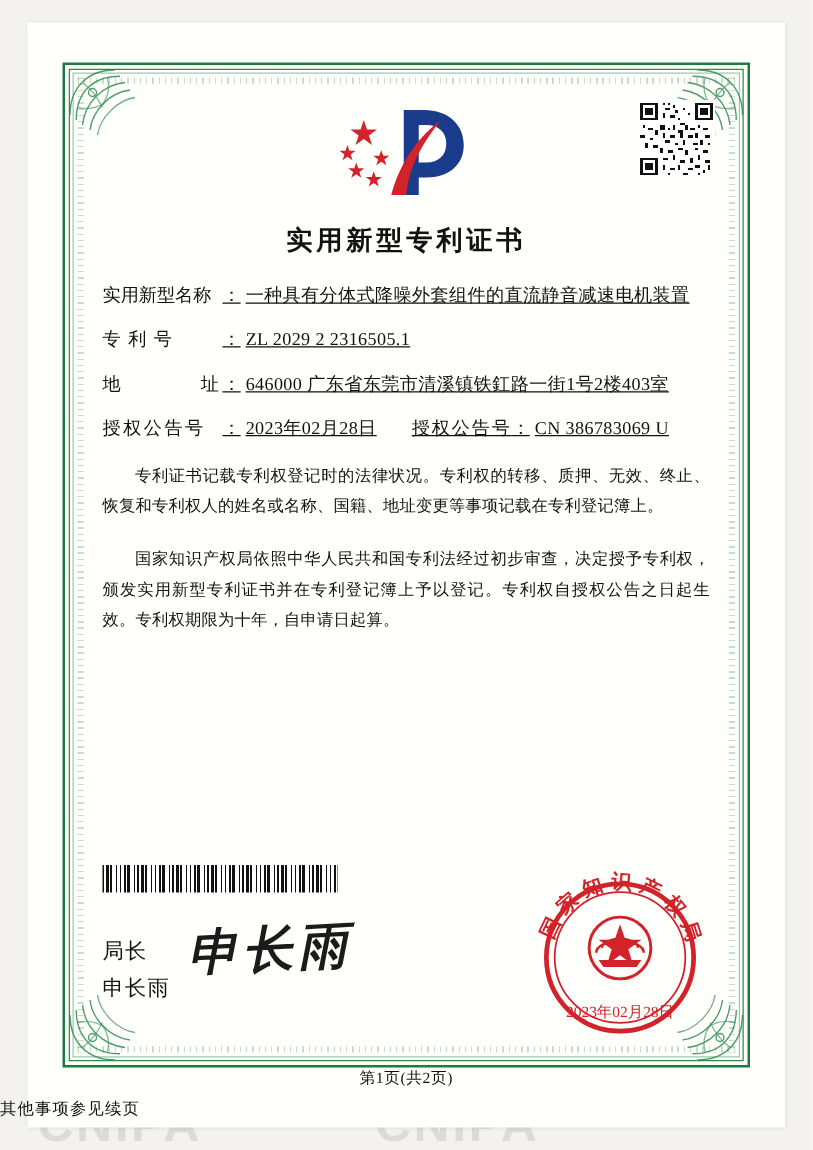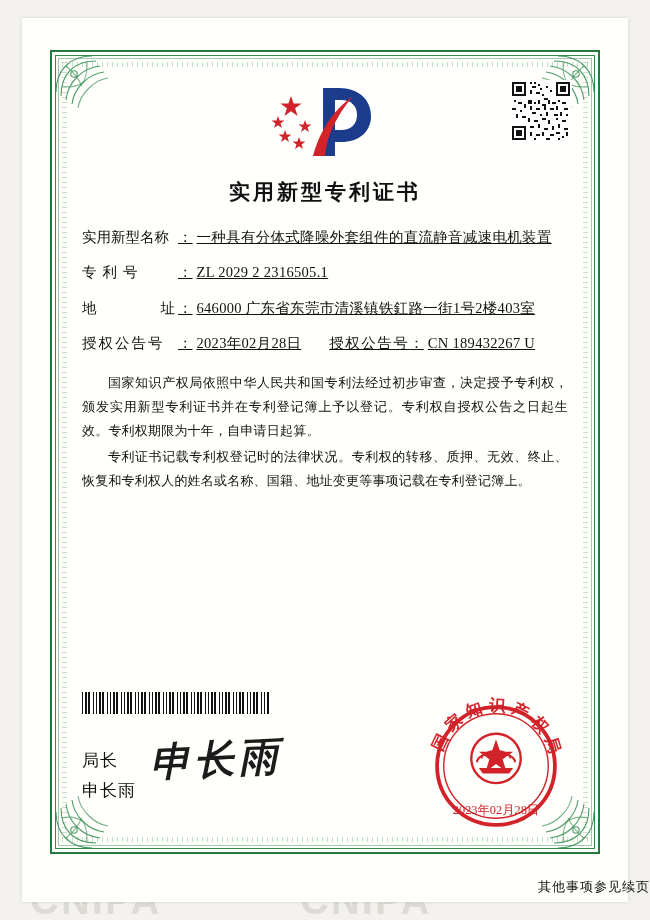--- a/index.html
+++ b/index.html
@@ -234,21 +234,21 @@
     color: #111;
     z-index: 3;
     letter-spacing: .5px;
   }
 
   .footnote {
     position: absolute;
     left: 0;
     right: 0;
     top: 878px;
-    text-align: right;
+    text-align: left;
     font-size: 13px;
     color: #111;
     letter-spacing: 1px;
     z-index: 2;
   }
 </style>
 </head>
 <body>
 
 <div class="watermark-layer">
@@ -441,25 +441,25 @@
       <span class="lbl">专利号</span><span class="colon">：</span><span class="val">ZL 2029 2 2316505.1</span>
     </div>
 
 
 
     <div class="field">
       <span class="lbl" style="letter-spacing:64px">地址</span><span class="colon">：</span><span class="val">646000 广东省东莞市清溪镇铁釭路一街1号2楼403室</span>
     </div>
 
     <div class="field inline-two">
-      <span class="lbl" style="letter-spacing:2px">授权公告号</span><span class="colon">：</span><span class="val">2023年02月28日</span><span class="val2-label">授权公告号</span><span class="colon">：</span><span class="val">CN 189432267 U</span>
+      <span class="lbl" style="letter-spacing:2px">授权公告号</span><span class="colon">：</span><span class="val">2023年02月28日</span><span class="val2-label">授权公告号</span><span class="colon">：</span><span class="val">CN 386783069 U</span>
     </div>
 
+    <div class="para second">专利证书记载专利权登记时的法律状况。专利权的转移、质押、无效、终止、恢复和专利权人的姓名或名称、国籍、地址变更等事项记载在专利登记簿上。</div>
     <div class="para">国家知识产权局依照中华人民共和国专利法经过初步审查，决定授予专利权，颁发实用新型专利证书并在专利登记簿上予以登记。专利权自授权公告之日起生效。专利权期限为十年，自申请日起算。</div>
-    <div class="para second">专利证书记载专利权登记时的法律状况。专利权的转移、质押、无效、终止、恢复和专利权人的姓名或名称、国籍、地址变更等事项记载在专利登记簿上。</div>
   </div>
 
   <div class="barcode">
     <div class="bars"></div>
   </div>
 
   <div class="handwriting">申长雨</div>
 
   <div class="sign-block">
     <div>局长</div>
@@ -484,15 +484,16 @@
         <path d="M-15 0 A15 8 0 0 1 15 0" fill="none" stroke="#d2232a" stroke-width="1.6"></path>
       </g>
 
       <text fill="#d2232a" font-size="17" font-weight="bold" font-family="'Liberation Serif',serif" letter-spacing="6">
         <textPath href="#arcTop" startOffset="8%">国家知识产权局</textPath>
       </text>
       <text x="80" y="130" text-anchor="middle" fill="#d2232a" font-size="13" font-family="'Liberation Serif',serif">2023年02月28日</text>
     </svg>
   </div>
 
+  <div class="page-no">第1页(共2页)</div>
 </div>
 
 <div class="footnote">其他事项参见续页</div>
 
 </body></html>

